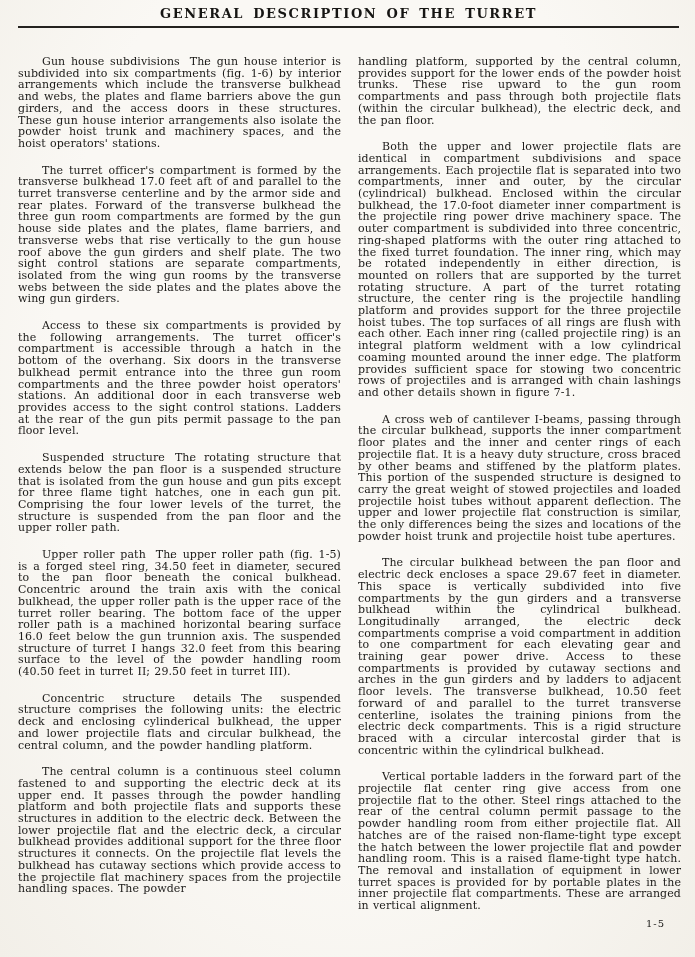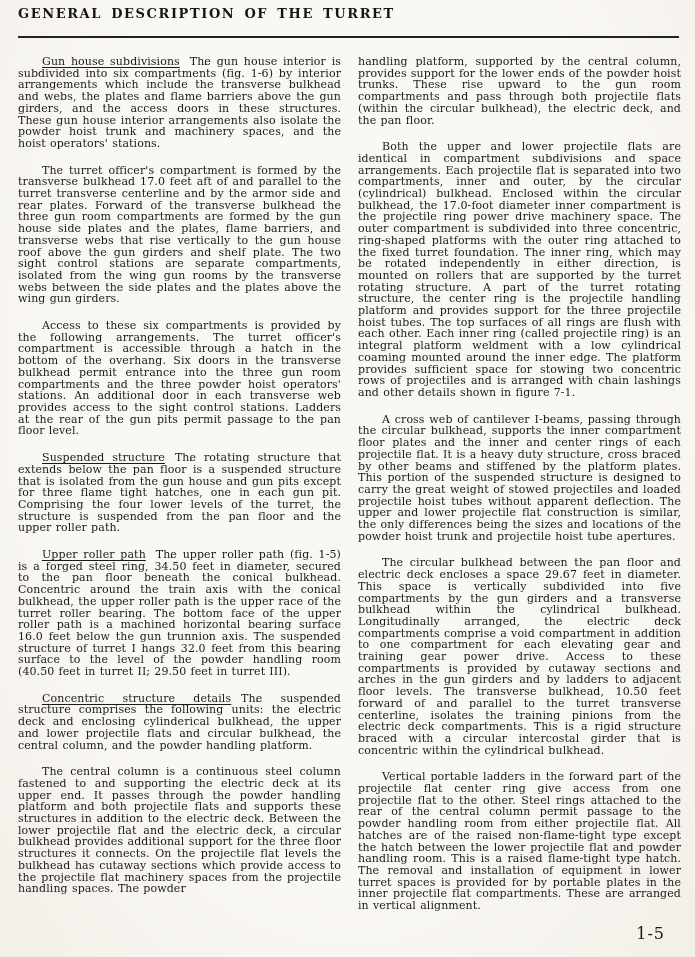--- a/index.html
+++ b/index.html
@@ -16,27 +16,27 @@
     color:#1b1a18;
     overflow:hidden;
   }
   .header{
     position:relative;
     padding:6px 16px 0 18px;
     height:48px;
     box-sizing:border-box;
   }
   .header-title{
-    text-align:left;
+    text-align:center;
     font-size:13px;
     font-weight:bold;
     letter-spacing:1.6px;
     word-spacing:3px;
     color:#161513;
-    padding-bottom:15px;
+    padding-bottom:5px;
   }
   .header-rule{
     border:0;
     border-top:2.5px solid #24221f;
     margin:0;
     height:0;
   }
   .columns{
     display:flex;
     gap:17px;
@@ -51,35 +51,34 @@
     margin:0 0 15px 0;
     font-size:11px;
     line-height:11.7px;
     text-align:justify;
     letter-spacing:0.1px;
     word-spacing:0.6px;
   }
   .para.indent{ text-indent:24px; }
   .para.section{ }
   .lead{
-    text-decoration:underline;
     text-underline-offset:2px;
   }
   .lead:empty{ display:none; }
   .lead::after{
     content:".\00a0\00a0";
     text-decoration:none;
     display:inline-block;
     width:0.9em;
   }
   .footer{
     position:absolute;
     right:30px;
-    bottom:14px;
-    font-size:16px;
+    bottom:28px;
+    font-size:10px;
     letter-spacing:1px;
     color:#1b1a18;
   }
 </style>
 </head>
 <body>
 
 <div class="page">
 
   <div class="header">

